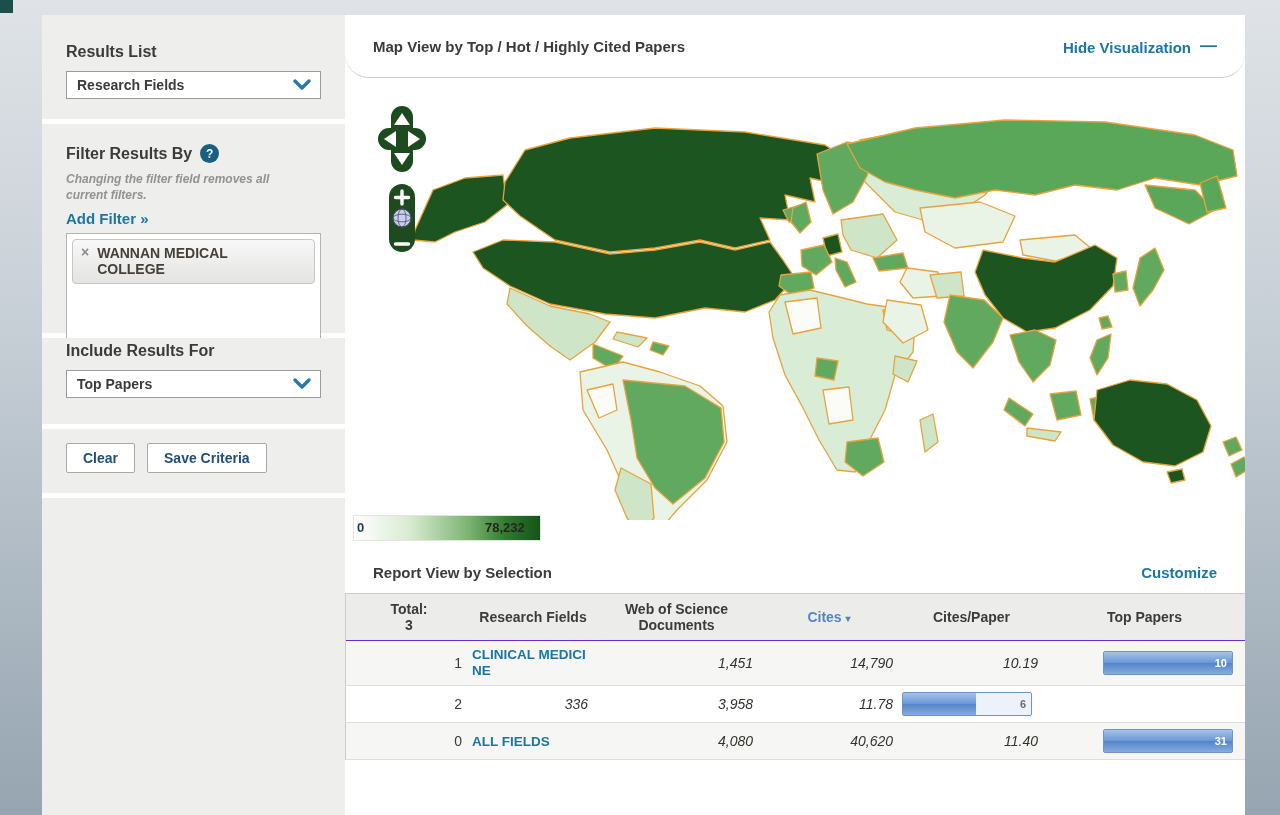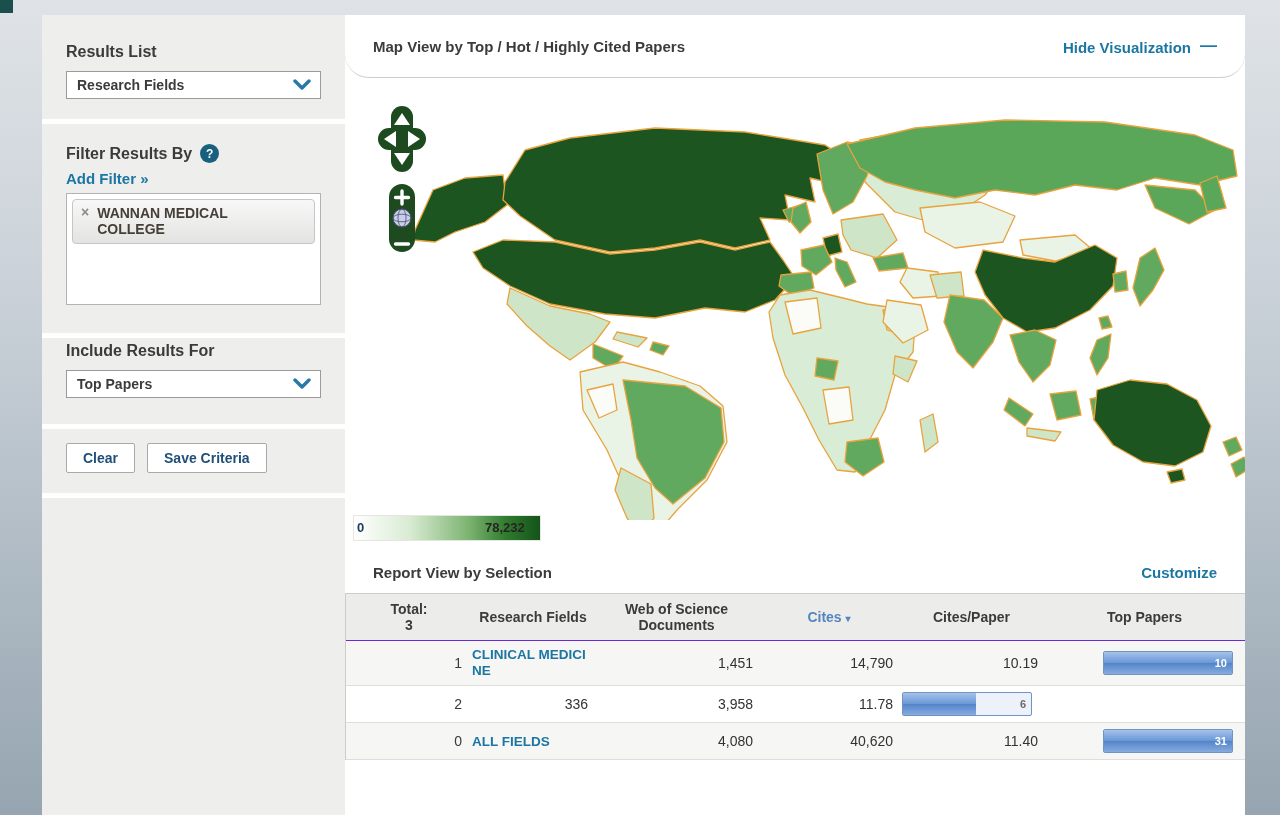--- a/index.html
+++ b/index.html
@@ -66,21 +66,21 @@
   .t-head { background:#ececea; height:47px; border-bottom:1px solid #6d28d9; }
   .t-head .cell { font-size:14px; font-weight:bold; color:#3b3b3b; text-align:center; line-height:1.15; }
   .cites-head { color:#5585c0 !important; cursor:pointer; }
   .cites-head .sort { font-size:10px; }
   .row-a { background:#f6f6f4; }
   .row-b { background:#ffffff; }
   .t-body-row { border-bottom:1px solid #dedede; padding:6px 0; }
   .cell-rank { font-size:14px; color:#3b3b3b; text-align:right; padding-right:10px; }
   .cell-field a { font-size:13.5px; font-weight:bold; color:#1c76a3; text-decoration:none; cursor:pointer;
                   display:inline-block; max-width:114px; word-break:break-all; line-height:1.15; }
-  .cell-num { font-size:14px; color:#33322e; text-align:right; padding-right:6px; }
+  .cell-num { font-size:14px; color:#33322e; text-align:right; padding-right:6px;font-style:italic; }
   .cell-bar { display:flex; justify-content:flex-end; padding-right:12px; }
   .bar { width:130px; height:24px; border:1px solid #6f94c4; background:#edf2fa; position:relative; border-radius:2px; }
   .bar-fill { height:100%; background:linear-gradient(#a6c2e8, #6b99d8 48%, #5585c8 52%, #86abdf); }
   .bar-label { position:absolute; right:5px; top:50%; transform:translateY(-50%);
                font-size:11px; font-weight:bold; color:#ffffff; }
   .bar-label.dark { color:#6b6b6b; }
 </style>
 </head>
 <body>
 
@@ -98,20 +98,21 @@
           <path d="M2 3 L9 10 L16 3" fill="none" stroke="#2878a8" stroke-width="3.4" stroke-linecap="round" stroke-linejoin="round"></path>
         </svg>
       </div>
     </div>
 
     <div class="side-sec sec-filter">
       <div class="title-row">
         <span class="side-title">Filter Results By</span>
         <span class="help-badge">?</span>
       </div>
+      <div class="filter-note">Changing the filter field removes all current filters.</div>
       <a class="add-filter">Add Filter »</a>
       <div class="filter-box">
         <div class="filter-tag">
           <span class="tag-x">×</span>
           <span class="tag-label">WANNAN MEDICAL COLLEGE</span>
         </div>
       </div>
     </div>
 
     <div class="side-sec sec-include">

